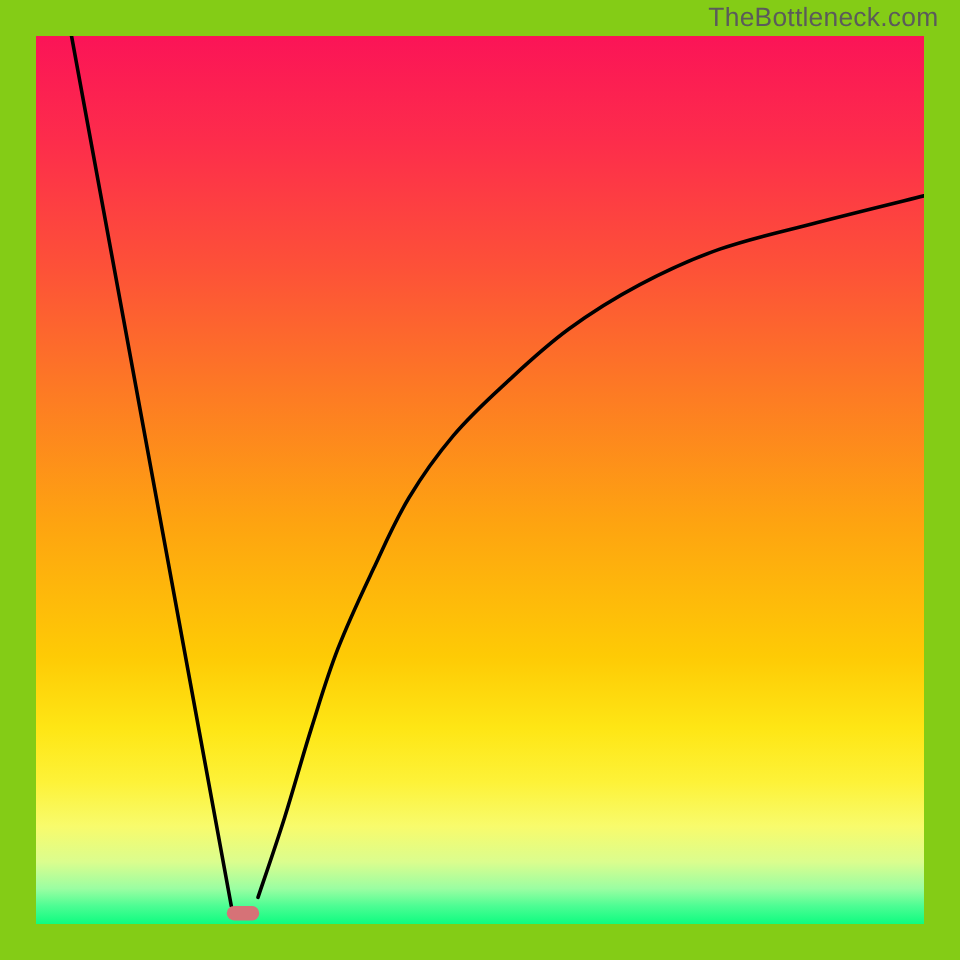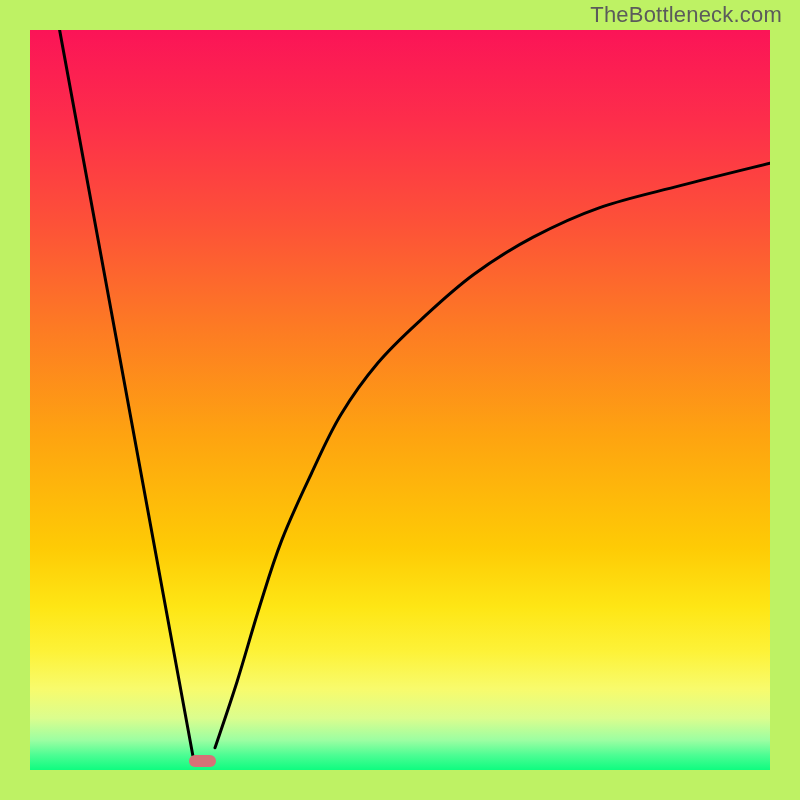--- a/index.html
+++ b/index.html
@@ -7,21 +7,21 @@
     padding: 0;
     width: 800px;
     height: 800px;
     overflow: hidden;
     background: #000;
     font-family: Arial, Helvetica, sans-serif;
   }
   .outer {
     width: 800px;
     height: 800px;
-    background: #bef264;
+    background: #84cc16;
     position: relative;
   }
   .watermark {
     position: absolute;
     top: 2px;
     right: 18px;
     color: #5b5b5b;
     font-size: 22px;
     font-weight: 500;
     letter-spacing: 0.2px;

